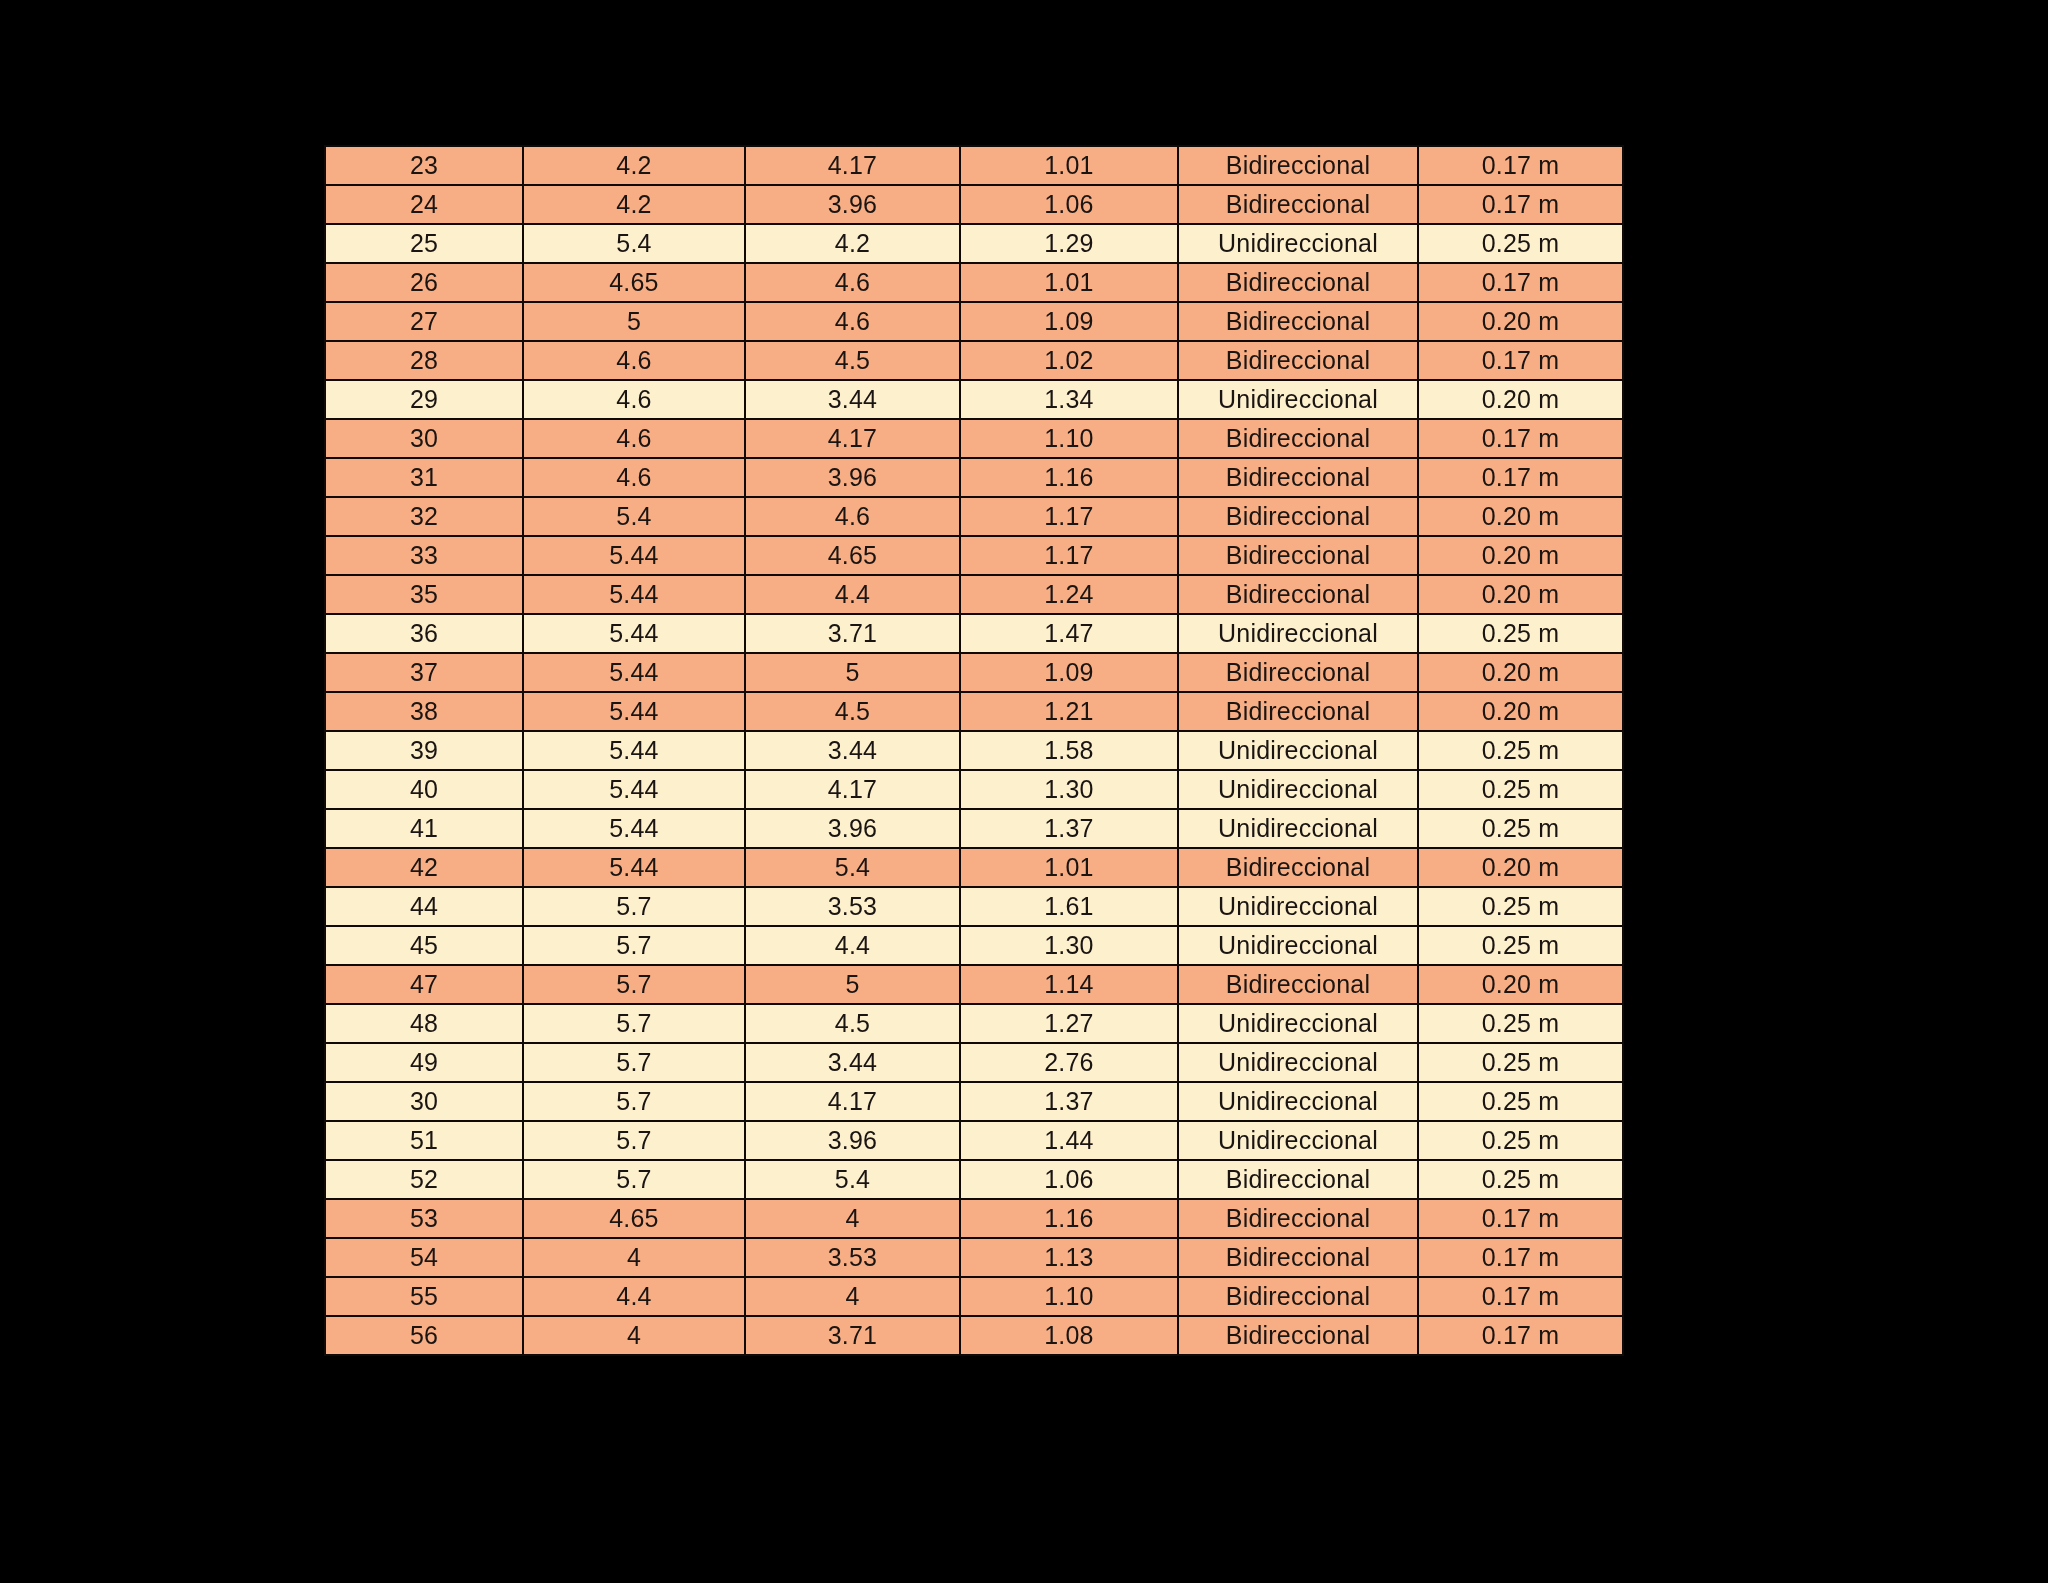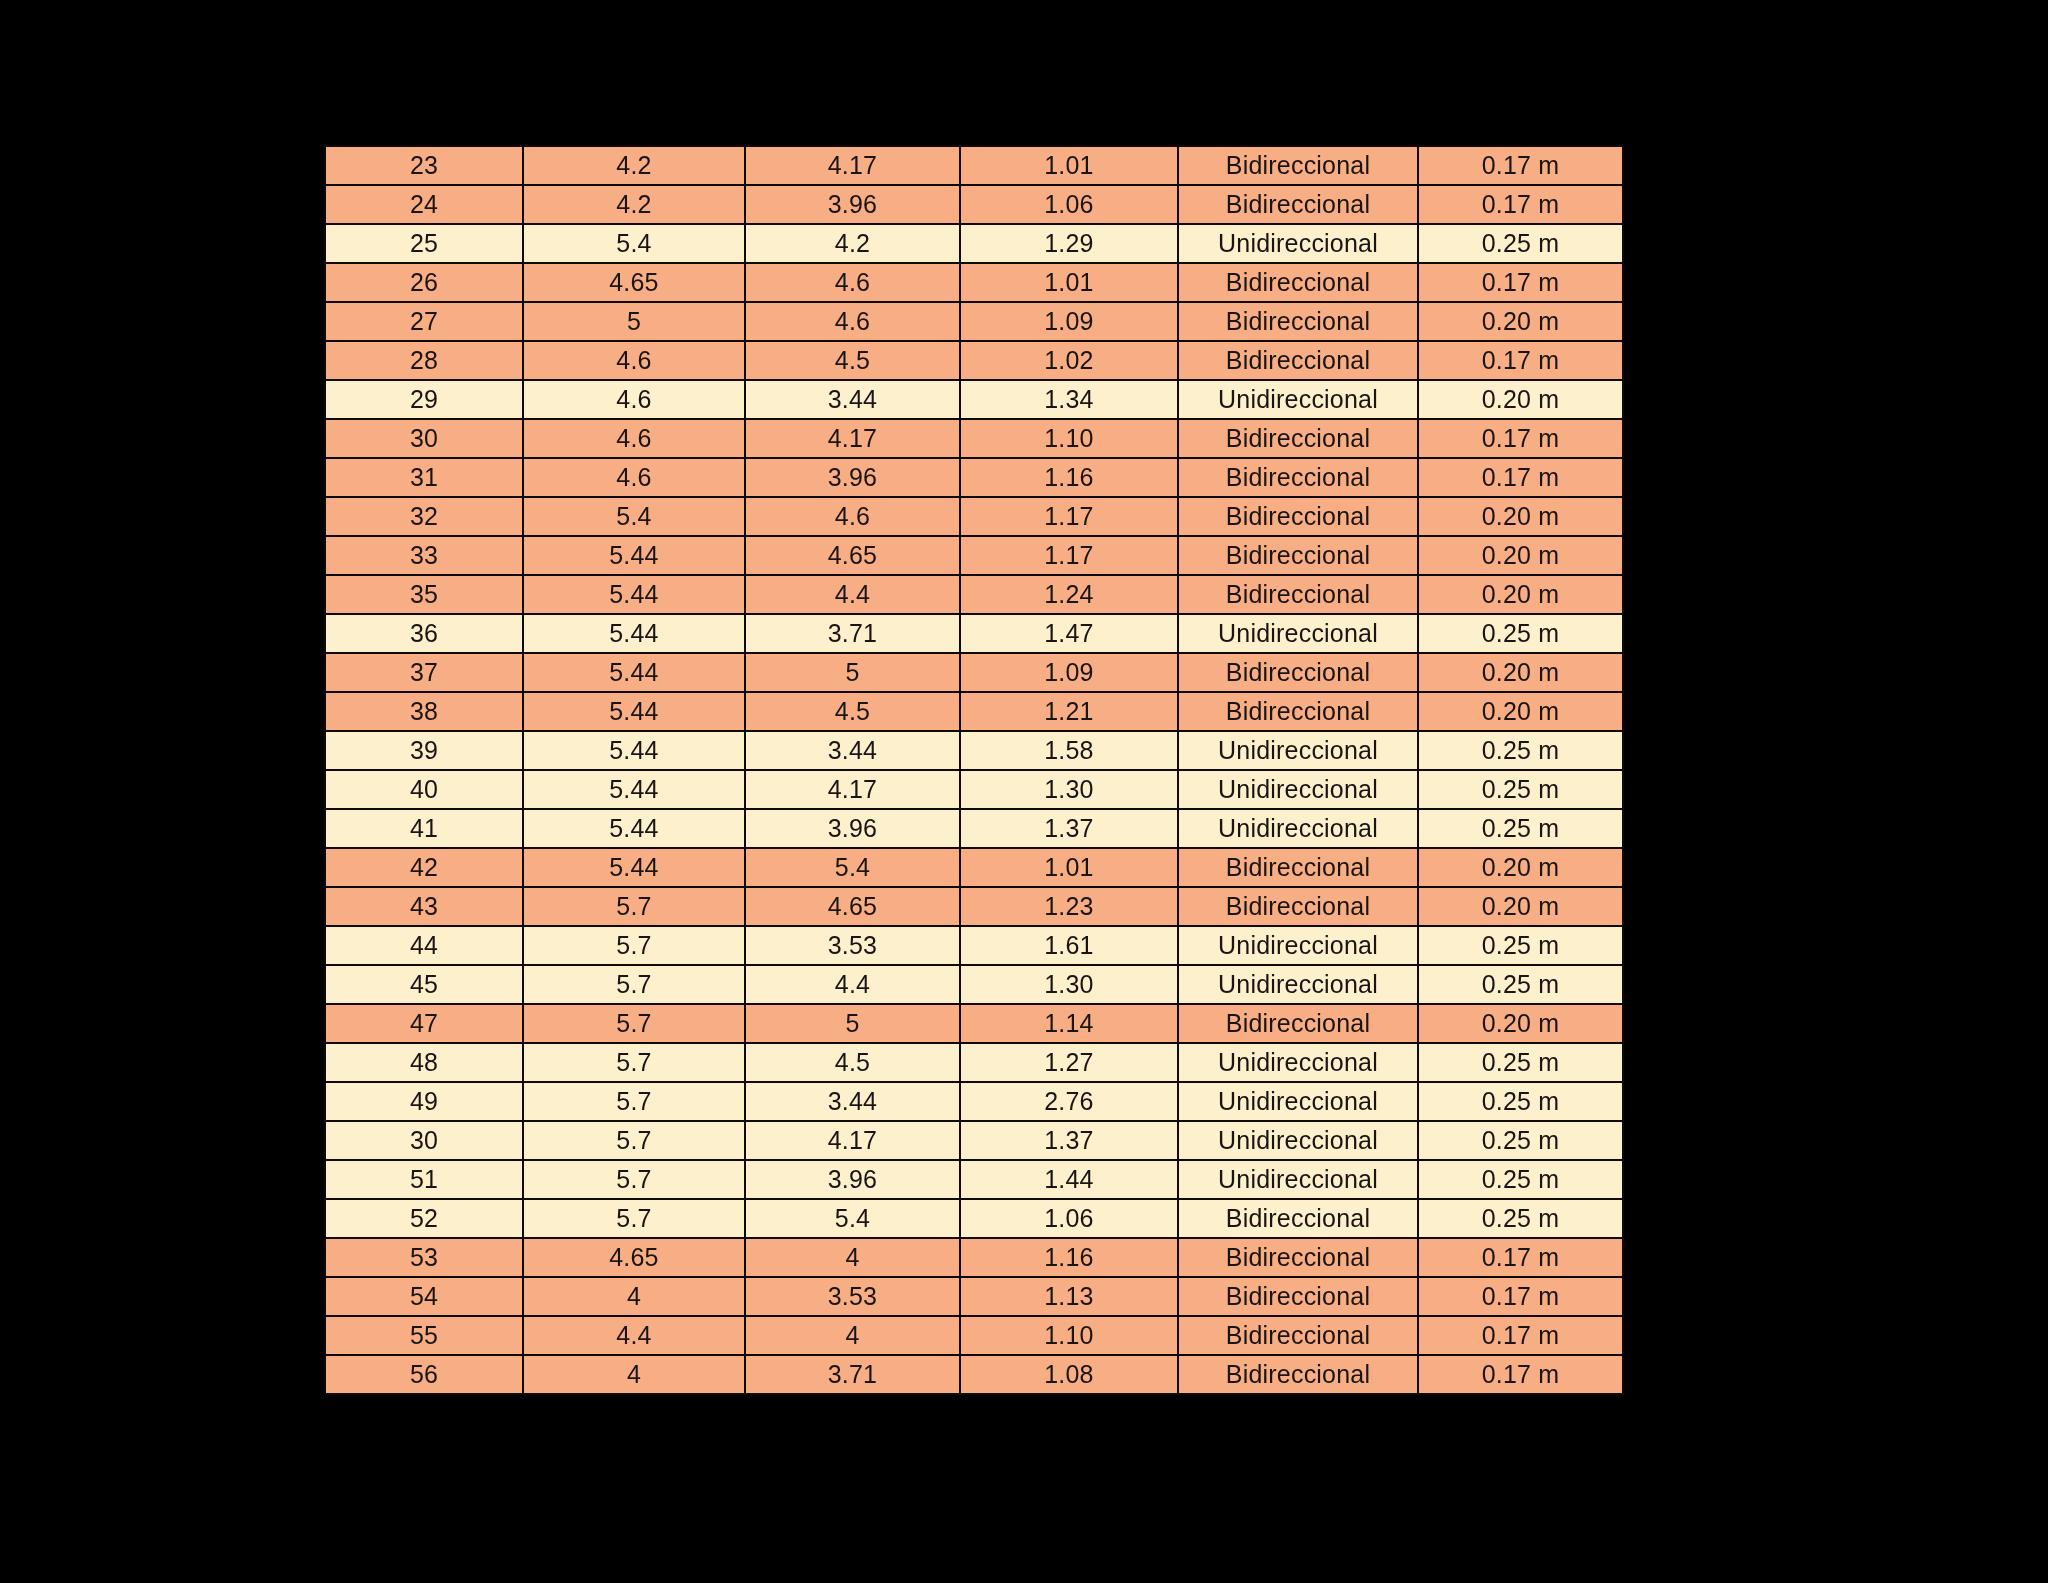--- a/index.html
+++ b/index.html
@@ -216,28 +216,20 @@
             <td>0.25 m</td>
           </tr>
           <tr class="band-orange">
             <td>42</td>
             <td>5.44</td>
             <td>5.4</td>
             <td>1.01</td>
             <td>Bidireccional</td>
             <td>0.20 m</td>
           </tr>
-          <tr class="band-orange">
-            <td>43</td>
-            <td>5.7</td>
-            <td>4.65</td>
-            <td>1.23</td>
-            <td>Bidireccional</td>
-            <td>0.20 m</td>
-          </tr>
           <tr class="band-cream">
             <td>44</td>
             <td>5.7</td>
             <td>3.53</td>
             <td>1.61</td>
             <td>Unidireccional</td>
             <td>0.25 m</td>
           </tr>
           <tr class="band-cream">
             <td>45</td>

